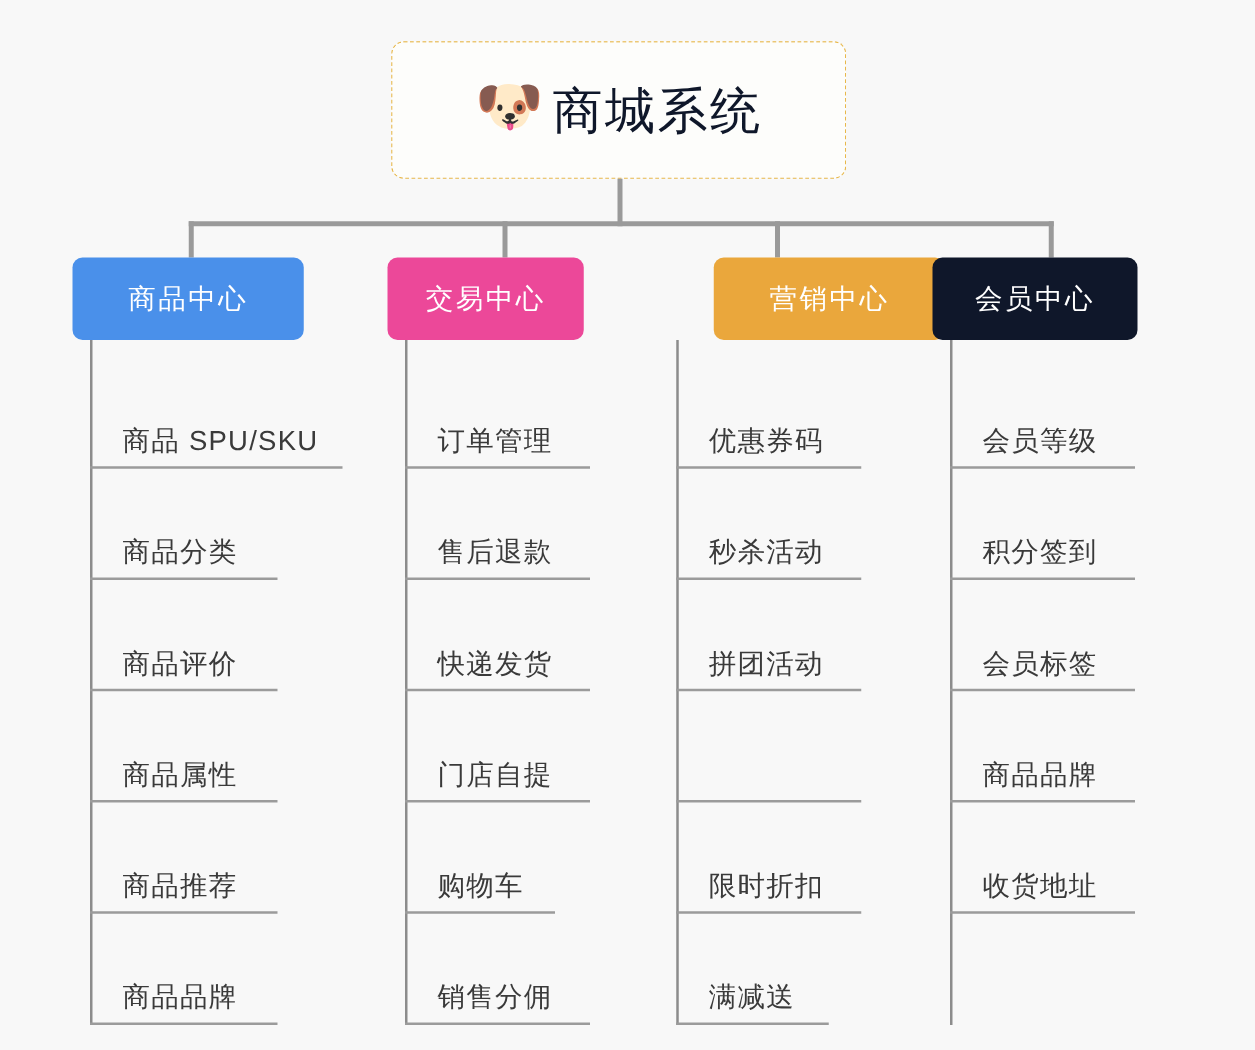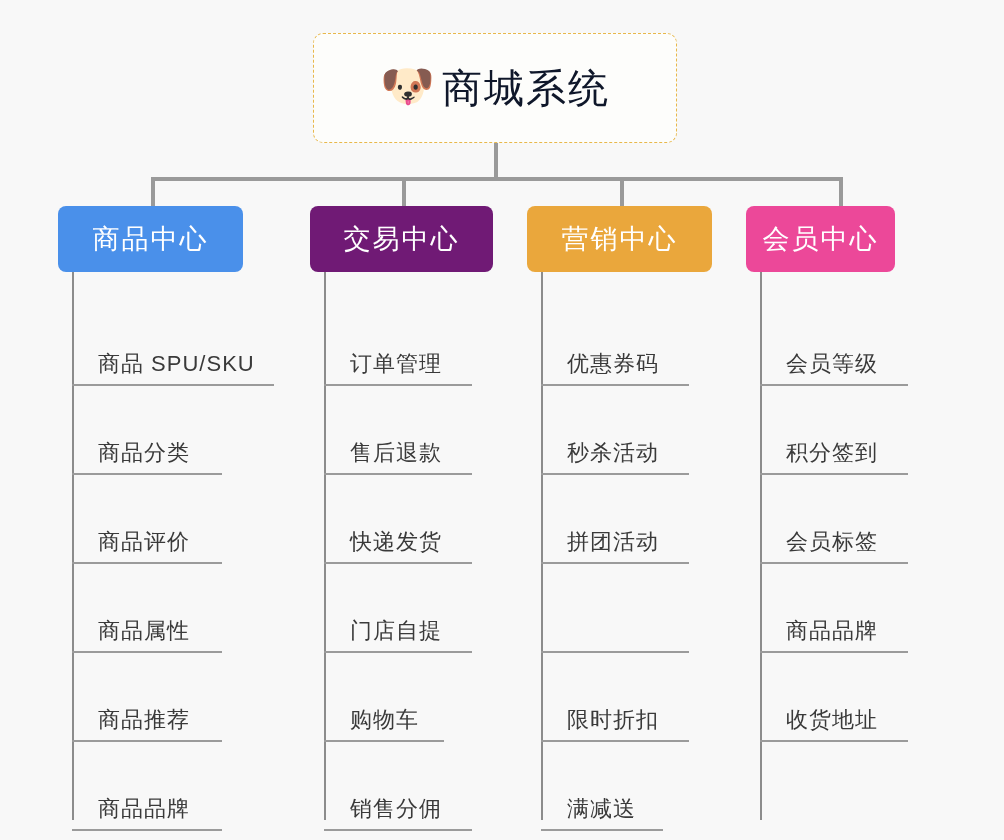--- a/index.html
+++ b/index.html
@@ -57,28 +57,28 @@
     position: absolute;
     top: 206px;
   }
   .cat-box {
     height: 66px;
     border-radius: 8px;
     display: flex;
     align-items: center;
     justify-content: center;
     color: #ffffff;
-    font-size: 27px;
+    font-size: 22px;
     letter-spacing: 2px;
     white-space: nowrap;
   }
   .leaf-list {
     position: relative;
     margin-top: 0;
-    padding-top: 25px;
+    padding-top: 14px;
     padding-left: 0;
   }
   .leaf-spine {
     position: absolute;
     left: 14px; top: 0;
     width: 2px;
     background: #8c8c8c;
   }
   .leaf {
     position: relative;
@@ -149,21 +149,21 @@
             <span class="leaf-text">商品推荐</span>
             <div class="leaf-rule" style="width: 150px;"></div>
           </div>
           <div class="leaf">
             <span class="leaf-text">商品品牌</span>
             <div class="leaf-rule" style="width: 150px;"></div>
           </div>
         </div>
       </div>
       <div class="col" style="left: 310px; width: 183px;">
-        <div class="cat-box" style="background: #701a75; width: 183px;">
+        <div class="cat-box" style="background: #ec4899; width: 157px;">
           <span>交易中心</span>
         </div>
         <div class="leaf-list">
           <div class="leaf-spine" style="height: 548px;"></div>
           <div class="leaf">
             <span class="leaf-text">订单管理</span>
             <div class="leaf-rule" style="width: 148px;"></div>
           </div>
           <div class="leaf">
             <span class="leaf-text">售后退款</span>
@@ -181,21 +181,21 @@
             <span class="leaf-text">购物车</span>
             <div class="leaf-rule" style="width: 120px;"></div>
           </div>
           <div class="leaf">
             <span class="leaf-text">销售分佣</span>
             <div class="leaf-rule" style="width: 148px;"></div>
           </div>
         </div>
       </div>
       <div class="col" style="left: 527px; width: 185px;">
-        <div class="cat-box" style="background: rgb(234, 167, 60); width: 185px;">
+        <div class="cat-box" style="background: rgb(234, 167, 60); width: 185px; margin-left: 44px;">
           <span>营销中心</span>
         </div>
         <div class="leaf-list">
           <div class="leaf-spine" style="height: 548px;"></div>
           <div class="leaf">
             <span class="leaf-text">优惠券码</span>
             <div class="leaf-rule" style="width: 148px;"></div>
           </div>
           <div class="leaf">
             <span class="leaf-text">秒杀活动</span>
@@ -212,21 +212,21 @@
             <span class="leaf-text">限时折扣</span>
             <div class="leaf-rule" style="width: 148px;"></div>
           </div>
           <div class="leaf">
             <span class="leaf-text">满减送</span>
             <div class="leaf-rule" style="width: 122px;"></div>
           </div>
         </div>
       </div>
       <div class="col" style="left: 746px; width: 185px;">
-        <div class="cat-box" style="background: #ec4899; width: 149px;">
+        <div class="cat-box" style="background: #0f172a; width: 164px;">
           <span>会员中心</span>
         </div>
         <div class="leaf-list">
           <div class="leaf-spine" style="height: 548px;"></div>
           <div class="leaf">
             <span class="leaf-text">会员等级</span>
             <div class="leaf-rule" style="width: 148px;"></div>
           </div>
           <div class="leaf">
             <span class="leaf-text">积分签到</span>

